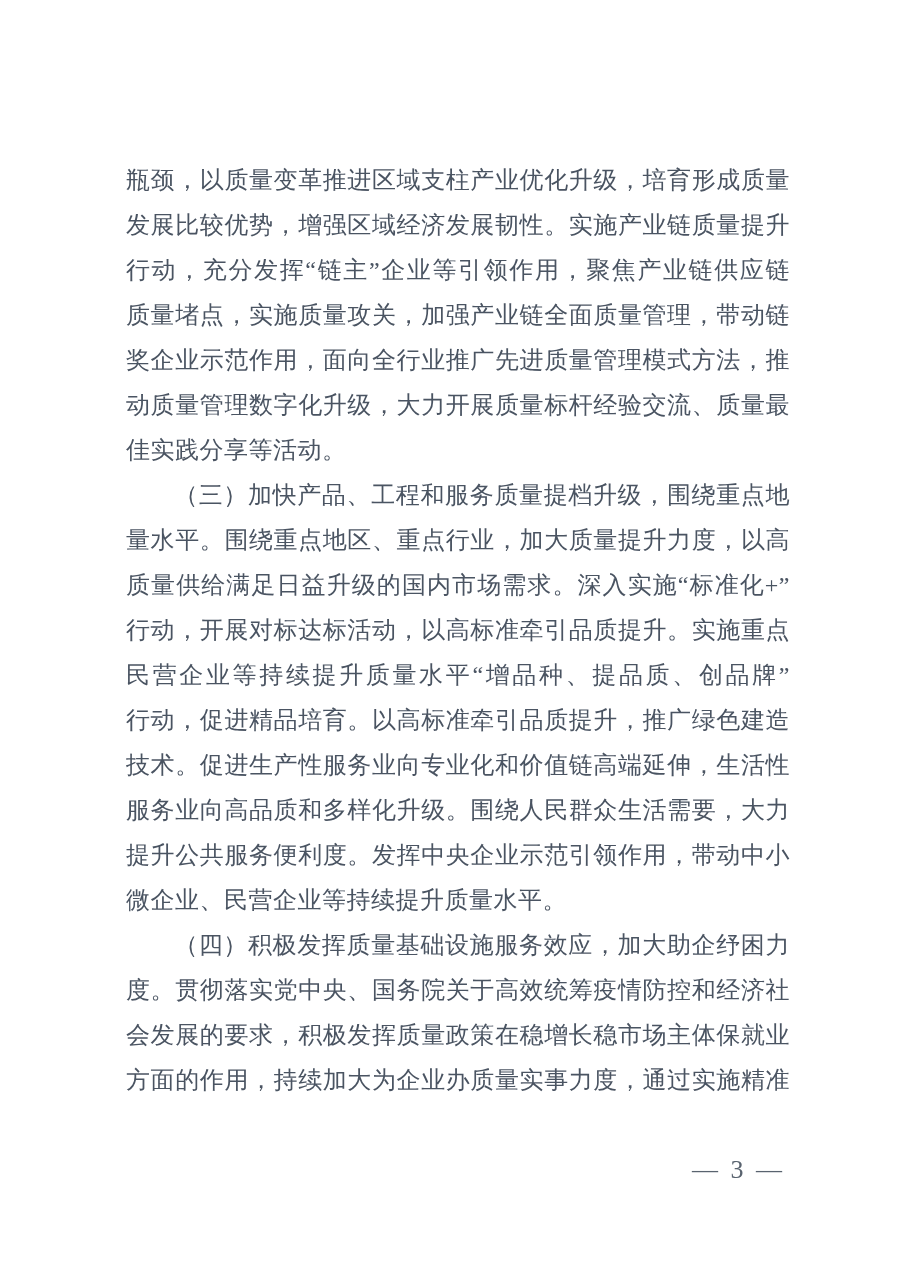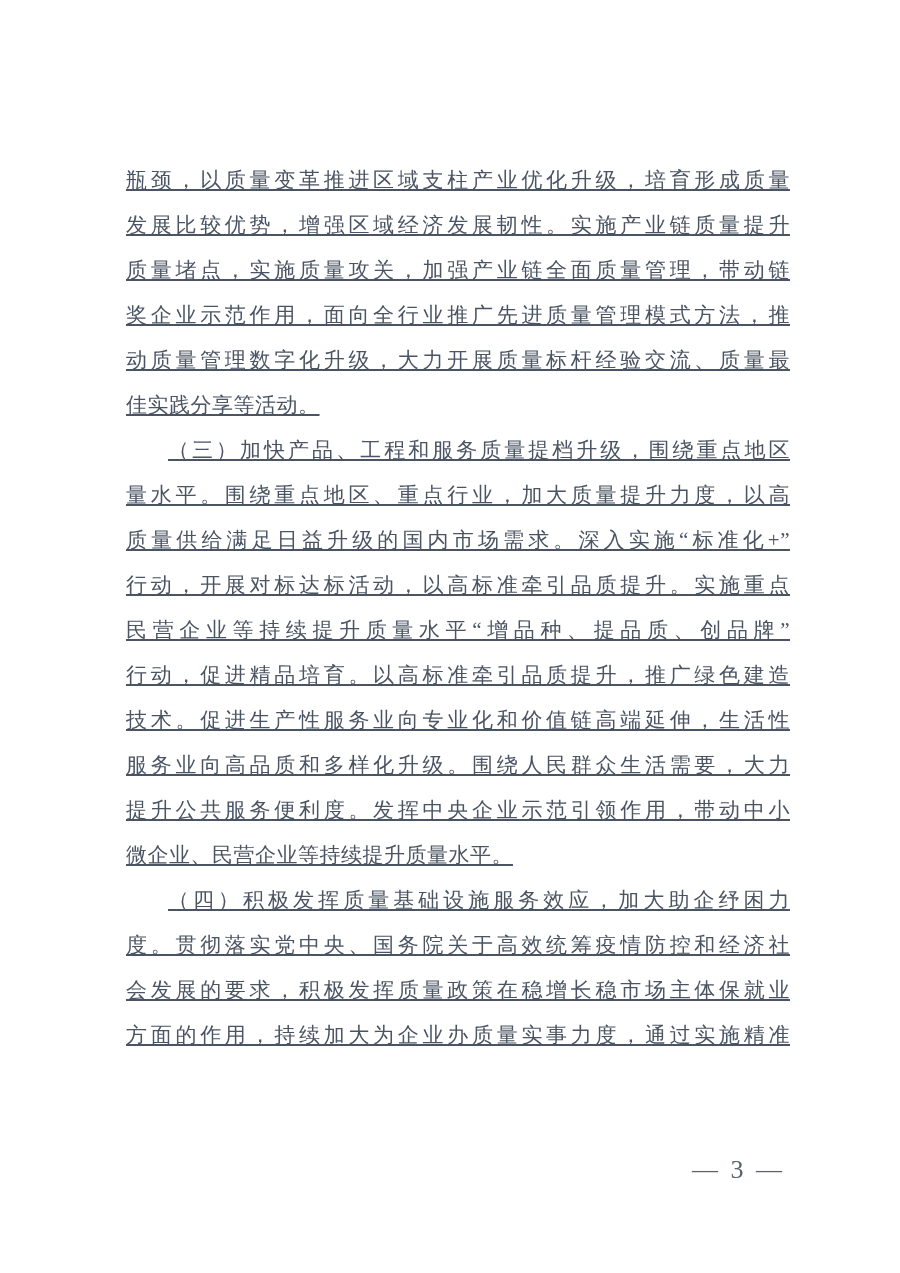--- a/index.html
+++ b/index.html
@@ -25,27 +25,26 @@
   }
   .text-block {
     position: absolute;
     left: 126px;
     top: 158px;
     width: 664px;
   }
   .line {
     height: 45px;
     line-height: 45px;
-    font-size: 21px;
+    font-size: 24px;
     color: var(--ink);
     text-align: justify;
     text-align-last: justify;
     overflow: hidden;
     letter-spacing: 0.5px;
-    text-decoration: underline;
   }
   .line.para-start {
     text-indent: 2em;
   }
   .line.para-end {
     text-align: center;
     text-align-last: left;
   }
   .page-number {
     position: absolute;
@@ -59,20 +58,21 @@
     white-space: pre;
   }
 </style>
 </head>
 <body>
 
 <div class="scan-page">
   <div class="text-block">
     <div class="line">瓶颈，以质量变革推进区域支柱产业优化升级，培育形成质量</div>
     <div class="line">发展比较优势，增强区域经济发展韧性。实施产业链质量提升</div>
+    <div class="line">行动，充分发挥“链主”企业等引领作用，聚焦产业链供应链</div>
     <div class="line">质量堵点，实施质量攻关，加强产业链全面质量管理，带动链</div>
     <div class="line">奖企业示范作用，面向全行业推广先进质量管理模式方法，推</div>
     <div class="line">动质量管理数字化升级，大力开展质量标杆经验交流、质量最</div>
     <div class="line para-end">佳实践分享等活动。</div>
     <div class="line para-start">（三）加快产品、工程和服务质量提档升级，围绕重点地区</div>
     <div class="line">量水平。围绕重点地区、重点行业，加大质量提升力度，以高</div>
     <div class="line">质量供给满足日益升级的国内市场需求。深入实施“标准化+”</div>
     <div class="line">行动，开展对标达标活动，以高标准牵引品质提升。实施重点</div>
     <div class="line">民营企业等持续提升质量水平“增品种、提品质、创品牌”</div>
     <div class="line">行动，促进精品培育。以高标准牵引品质提升，推广绿色建造</div>

